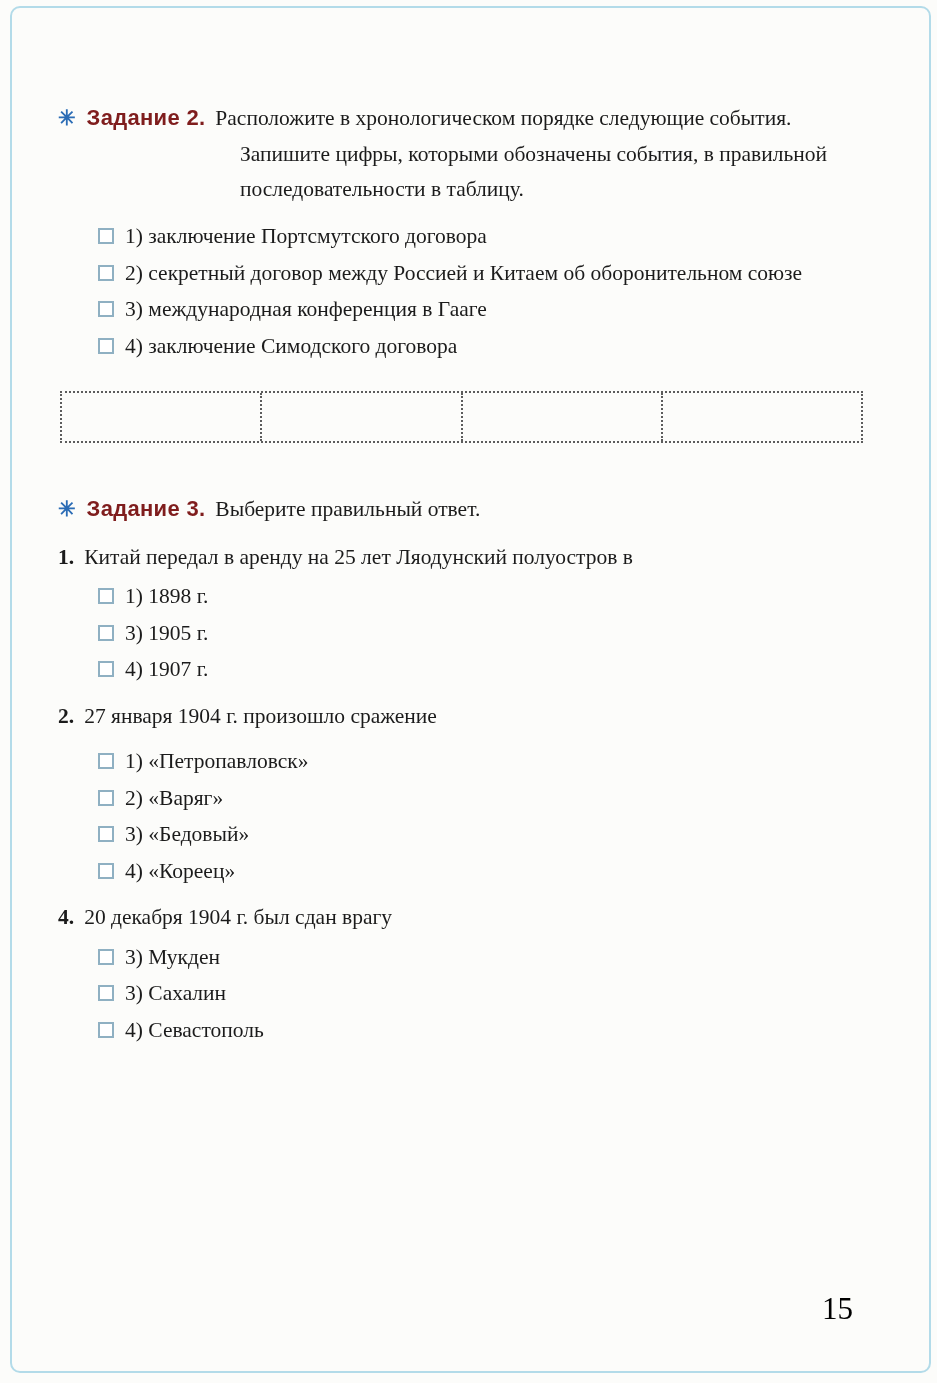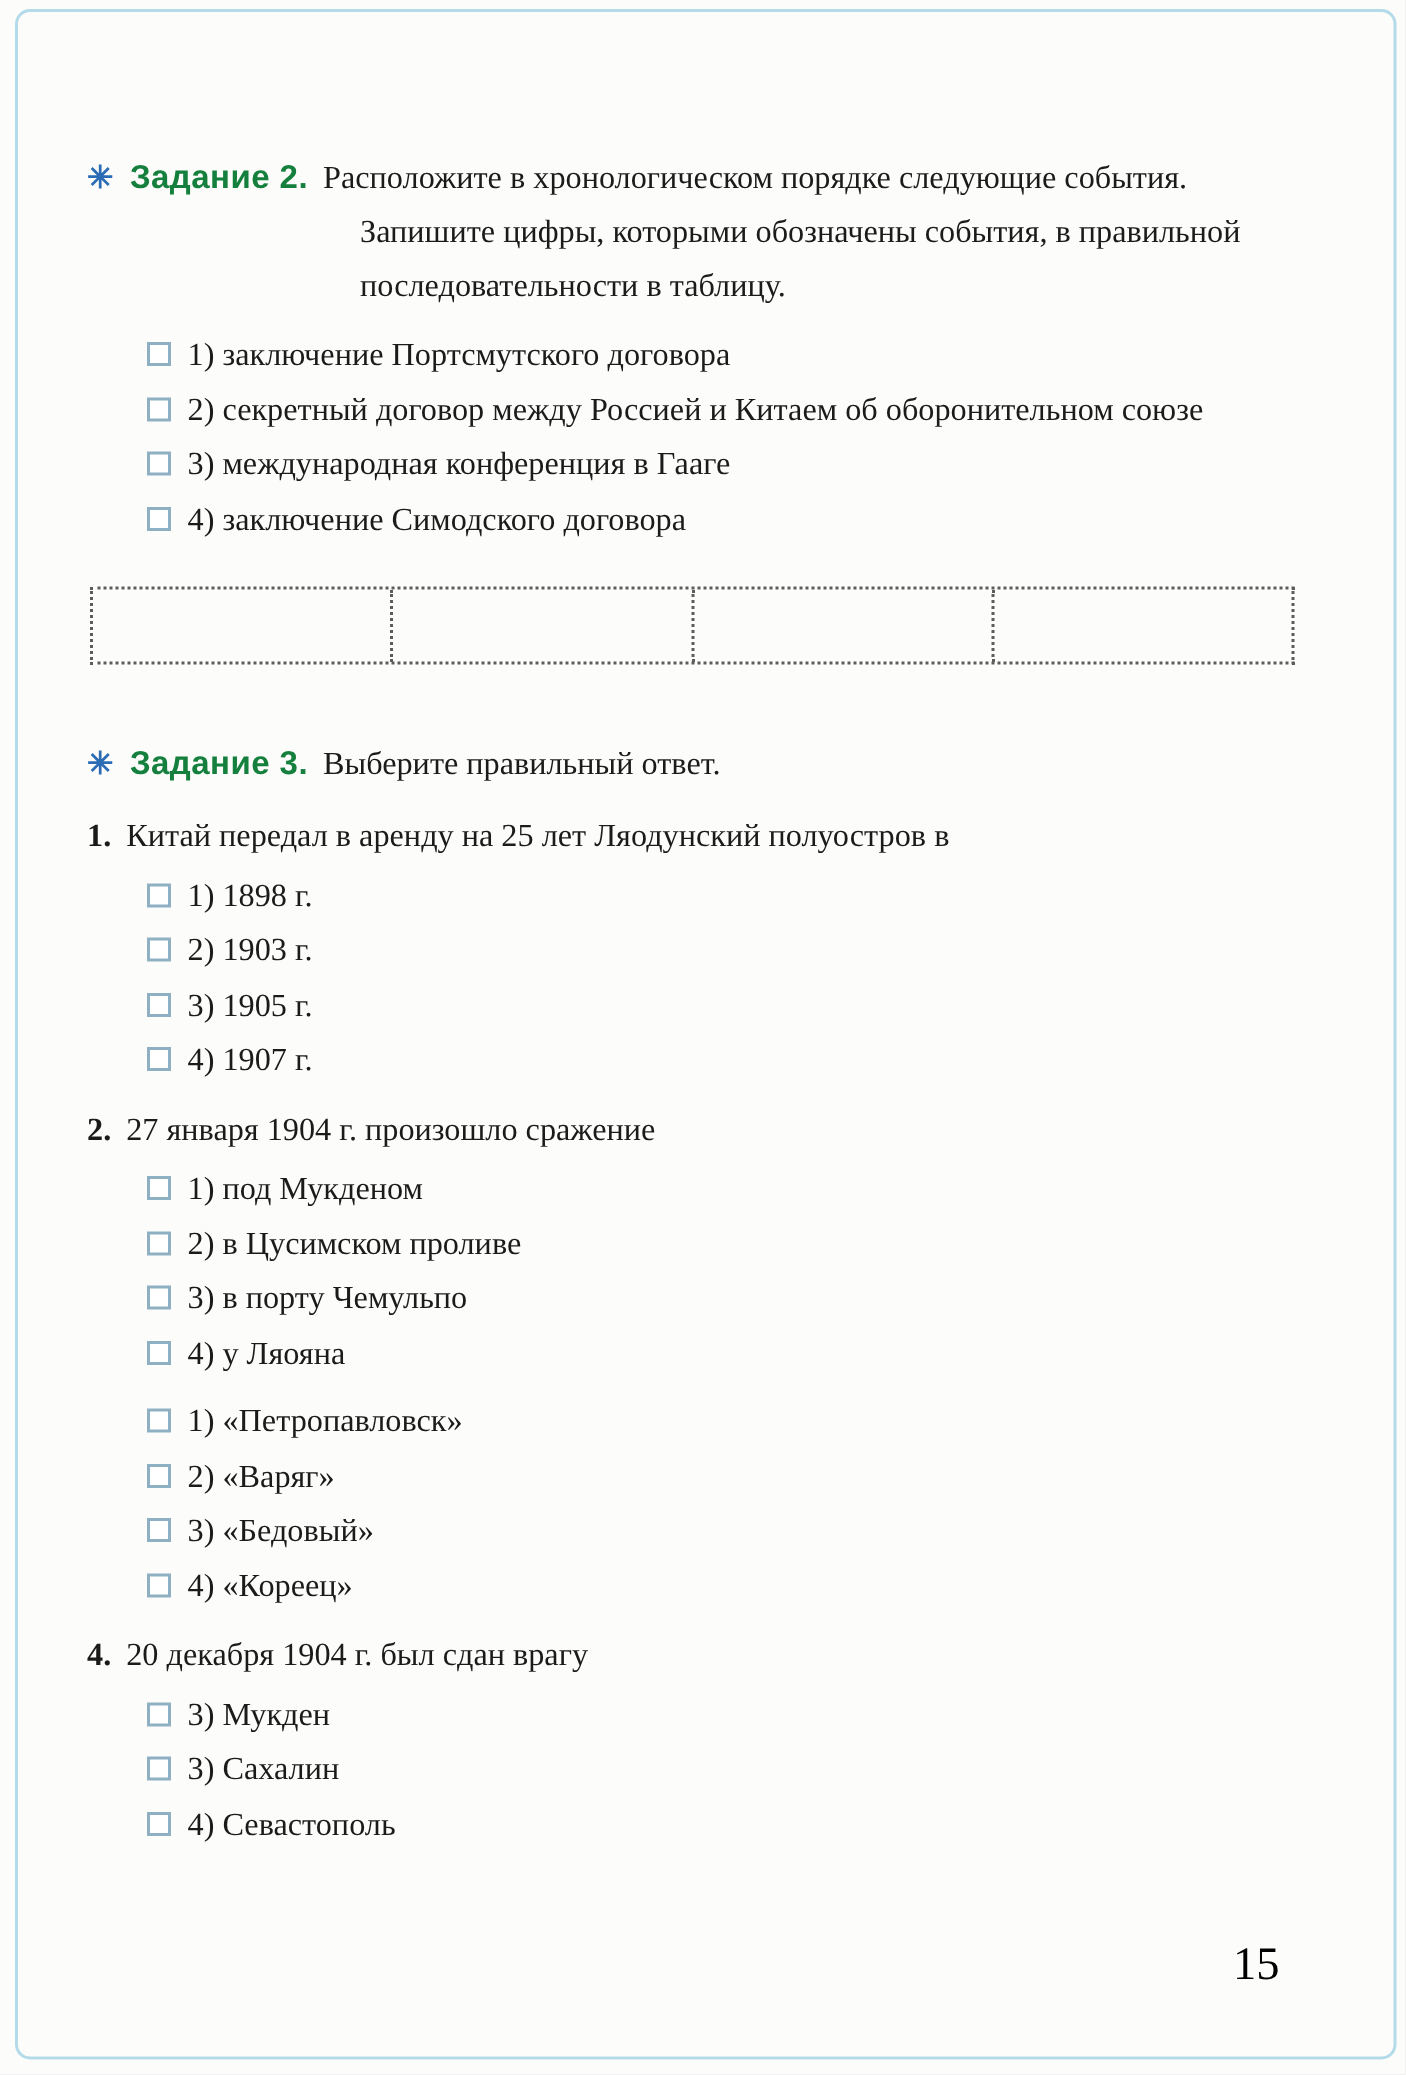--- a/index.html
+++ b/index.html
@@ -17,21 +17,21 @@
 
   .task-head {
     font-size:21.5px; line-height:1.66;
     padding-left:182px; text-indent:-182px;
   }
   .task-marker {
     color:#2b6cb5; font-family:"Liberation Sans", sans-serif;
     font-size:21px; margin-right:11px; font-weight:bold;
   }
   .task-title {
-    color:#15803d; font-family:"Liberation Sans", sans-serif;
+    color:#7f1d1d; font-family:"Liberation Sans", sans-serif;
     font-weight:bold; font-size:22px; margin-right:10px; letter-spacing:.3px;
   }
 
   .options { margin:12px 0 0 40px; }
   .option {
     display:flex; align-items:flex-start; margin:3px 0;
     font-size:21.5px; line-height:1.56;
   }
   .checkbox {
     flex:0 0 auto; width:16px; height:16px; background:#fff;
@@ -106,55 +106,33 @@
         <p class="q-head">
           <span class="q-num">1.</span><span>Китай передал в аренду на 25 лет Ляодунский полуостров в</span>
         </p>
         <div class="options">
           <div class="option">
             <span class="checkbox"></span>
             <span class="option-label">1) 1898 г.</span>
           </div>
           <div class="option">
             <span class="checkbox"></span>
-            <span class="option-label">2) 1903 г.</span>
-          </div>
-          <div class="option">
-            <span class="checkbox"></span>
             <span class="option-label">3) 1905 г.</span>
           </div>
           <div class="option">
             <span class="checkbox"></span>
             <span class="option-label">4) 1907 г.</span>
           </div>
         </div>
       </div>
 
       <div class="question">
         <p class="q-head">
           <span class="q-num">2.</span><span>27 января 1904 г. произошло сражение</span>
         </p>
-        <div class="options">
-          <div class="option">
-            <span class="checkbox"></span>
-            <span class="option-label">1) под Мукденом</span>
-          </div>
-          <div class="option">
-            <span class="checkbox"></span>
-            <span class="option-label">2) в Цусимском проливе</span>
-          </div>
-          <div class="option">
-            <span class="checkbox"></span>
-            <span class="option-label">3) в порту Чемульпо</span>
-          </div>
-          <div class="option">
-            <span class="checkbox"></span>
-            <span class="option-label">4) у Ляояна</span>
-          </div>
-        </div>
       </div>
 
       <div class="question">
         <div class="options">
           <div class="option">
             <span class="checkbox"></span>
             <span class="option-label">1) «Петропавловск»</span>
           </div>
           <div class="option">
             <span class="checkbox"></span>

